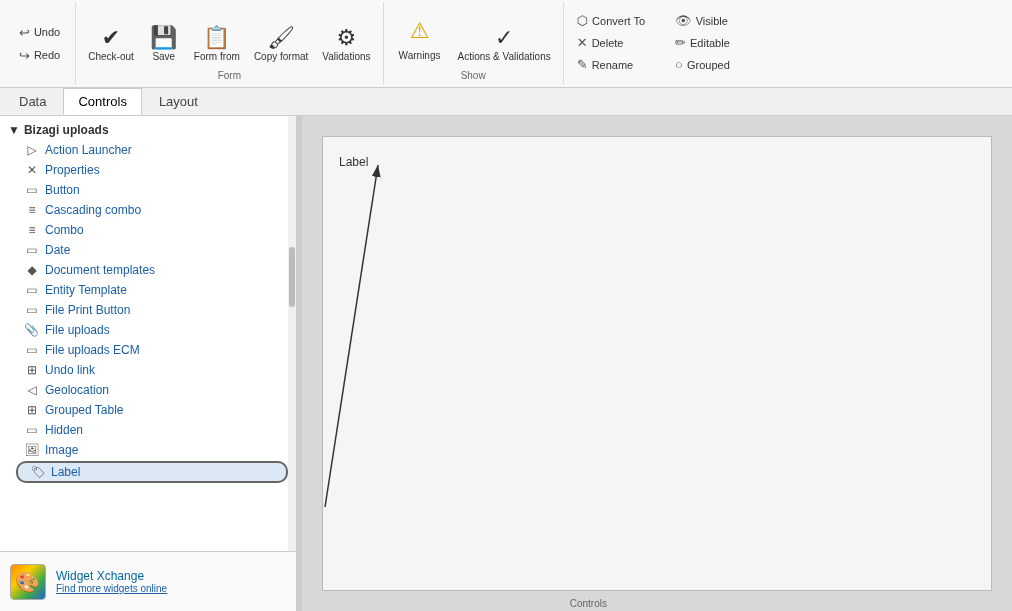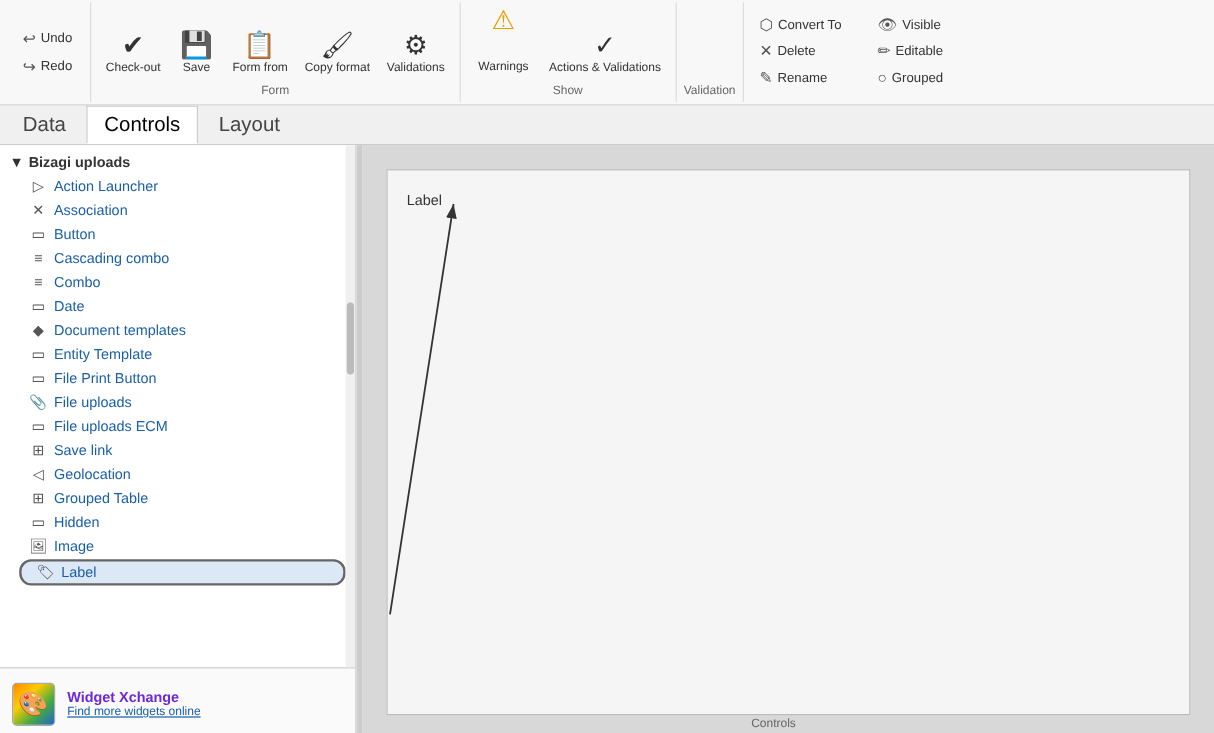--- a/index.html
+++ b/index.html
@@ -90,21 +90,21 @@
       flex-direction: column;
       align-items: center;
       justify-content: flex-end;
       cursor: pointer;
       padding: 4px 8px;
       border-radius: 2px;
       border: 1px solid transparent;
       min-width: 60px;
     }
     .warnings-btn .btn-icon { font-size: 26px; color: #e8a000; }
-    .warnings-btn .btn-label { font-size: 10px; color: #333; margin-top: 20px; }
+    .warnings-btn .btn-label { font-size: 10px; color: #333; margin-top: 6px; }
 
     
     .languages-group {
       display: flex;
       flex-direction: column;
       padding: 4px 8px;
       justify-content: flex-start;
       border-left: 1px solid #ddd;
     }
     .lang-dropdown {
@@ -123,21 +123,21 @@
     
     .tabbar {
       background: #f0f0f0;
       border-bottom: 1px solid #ccc;
       display: flex;
       padding: 0 4px;
     }
     .tab {
       padding: 5px 14px;
       cursor: pointer;
-      font-size: 17px;
+      font-size: 13px;
       color: #444;
       border: 1px solid transparent;
       border-bottom: none;
       margin-right: 2px;
     }
     .tab.active {
       background: white;
       border-color: #ccc;
       border-bottom: 1px solid white;
       color: #000;
@@ -228,21 +228,21 @@
       width: 36px;
       height: 36px;
       background: linear-gradient(135deg, #ff8800, #ffcc00, #44aa44, #2266cc);
       border-radius: 4px;
       display: flex;
       align-items: center;
       justify-content: center;
       font-size: 20px;
       border: 1px solid #aaa;
     }
-    .wx-text .wx-title { font-size: 12px; font-weight: bold; color: #6d28d9; }
+    .wx-text .wx-title { font-size: 12px; font-weight: normal; color: #0369a1; }
     .wx-text .wx-sub { font-size: 10px; color: #1a5fa8; text-decoration: underline; cursor: pointer; }
 
     
     .right-canvas {
       flex: 1;
       background: #d8d8d8;
       display: flex;
       align-items: flex-start;
       justify-content: flex-start;
       padding: 20px;
@@ -329,23 +329,20 @@
         <span class="btn-label">Warnings</span>
       </div>
       <div class="toolbar-btn">
         <span class="btn-icon">✓</span>
         <span class="btn-label">Actions &amp; Validations</span>
       </div>
     </div>
     <span class="toolbar-group-label">Show</span>
   </div>
 
-  <div class="toolbar-group" style="min-width:20px;">
-    <span class="toolbar-group-label">Validation</span>
-  </div>
 
   <div class="toolbar-group" style="min-width:140px; flex-direction:row; align-items:center; justify-content:flex-start; gap:16px;">
     <div class="toolbar-stacked">
       <div class="toolbar-btn-small">
         <span class="small-icon">⬡</span>
         <span class="small-label">Convert To</span>
       </div>
       <div class="toolbar-btn-small">
         <span class="small-icon">✕</span>
         <span class="small-label">Delete</span>
@@ -390,21 +387,21 @@
         <span>Bizagi uploads</span>
       </div>
 
       <div id="tree-items-container">
           <div class="tree-item">
             <span class="item-icon">▷</span>
             <span>Action Launcher</span>
           </div>
           <div class="tree-item">
             <span class="item-icon">✕</span>
-            <span>Association</span>
+            <span>Properties</span>
           </div>
           <div class="tree-item">
             <span class="item-icon">▭</span>
             <span>Button</span>
           </div>
           <div class="tree-item">
             <span class="item-icon">≡</span>
             <span>Cascading combo</span>
           </div>
           <div class="tree-item">
@@ -430,21 +427,21 @@
           <div class="tree-item">
             <span class="item-icon">📎</span>
             <span>File uploads</span>
           </div>
           <div class="tree-item">
             <span class="item-icon">▭</span>
             <span>File uploads ECM</span>
           </div>
           <div class="tree-item">
             <span class="item-icon">⊞</span>
-            <span>Save link</span>
+            <span>Undo link</span>
           </div>
           <div class="tree-item">
             <span class="item-icon">◁</span>
             <span>Geolocation</span>
           </div>
           <div class="tree-item">
             <span class="item-icon">⊞</span>
             <span>Grouped Table</span>
           </div>
           <div class="tree-item">

